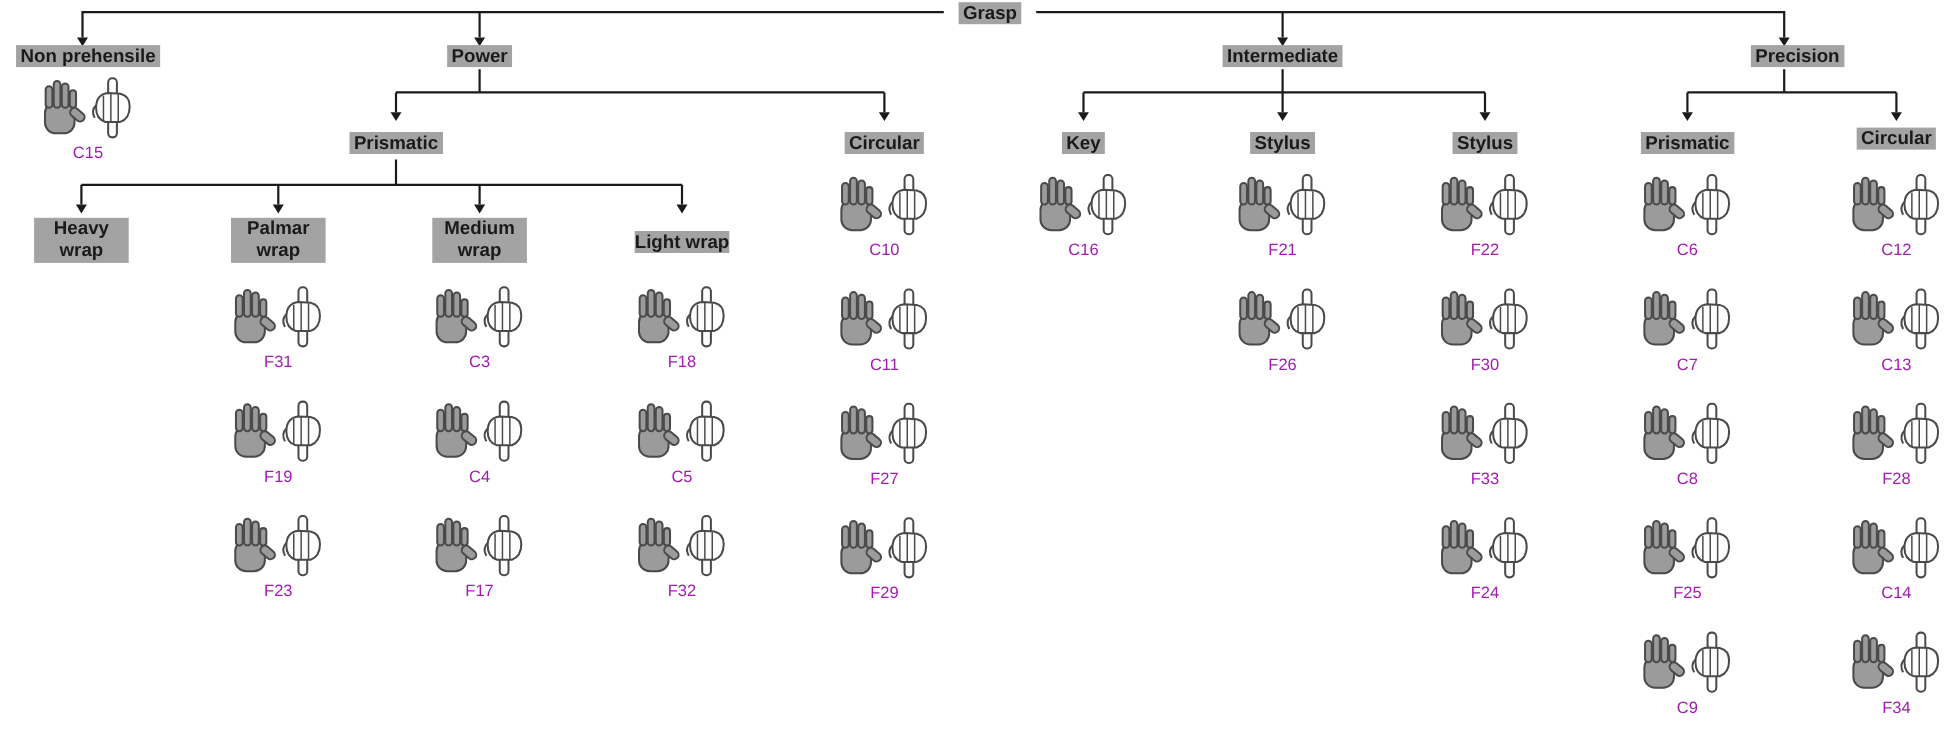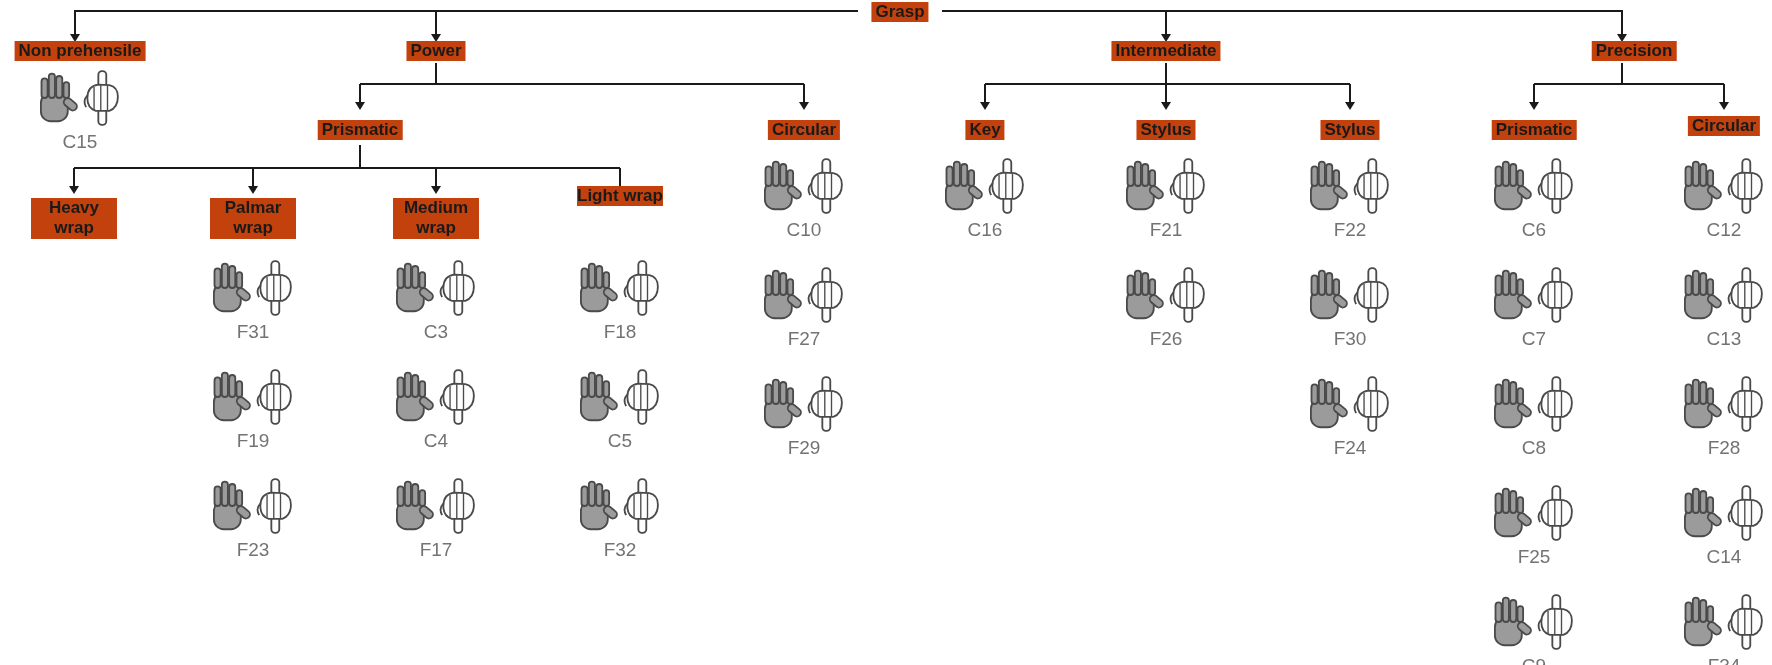--- a/index.html
+++ b/index.html
@@ -6,33 +6,33 @@
   body{
     width:1772px;height:665px;background:#ffffff;
     font-family:"Liberation Sans","DejaVu Sans",sans-serif;
     color:#1a1a1a;position:relative;overflow:hidden;
   }
   .canvas{position:absolute;inset:0;}
   .connectors{position:absolute;left:0;top:0;}
   .node{
     position:absolute;transform:translateX(-50%);
     font-weight:700;font-size:17px;white-space:nowrap;
-    text-align:center;background:#c2410c;padding:0 4px;line-height:1.15;
+    text-align:center;background:#a3a3a3;padding:0 4px;line-height:1.15;
   }
   .node.two-line{white-space:normal;width:86px;padding:0;line-height:1.2;}
   .col{
     position:absolute;transform:translateX(-50%);
     display:flex;flex-direction:column;gap:22px;align-items:center;
   }
   .item{display:flex;flex-direction:column;align-items:center;gap:1px;}
   .hands{display:flex;align-items:flex-end;}
   .hand-svg{width:44px;height:64px;}
   .hand-svg.shaded{fill:#9b9b9b;stroke:#4a4a4a;}
   .hand-svg.outline{fill:#fdfdfd;stroke:#4a4a4a;}
-  .code{font-size:19px;font-weight:500;color:#737373;}
+  .code{font-size:15px;font-weight:500;color:#a21caf;}
 </style>
 </head>
 <body>
 
 <svg width="0" height="0" style="position:absolute" aria-hidden="true">
   <defs>
     <symbol id="sym-hand" viewBox="0 0 36 48">
       <g stroke-width="1.5" stroke-linejoin="round">
         <rect x="4" y="20" width="22" height="23" rx="8"></rect>
         <rect x="4.5" y="8" width="5" height="16" rx="2.5"></rect>
@@ -95,21 +95,21 @@
   <div class="node" style="left:804px;top:120px;">Circular</div>
   <div class="node" style="left:985px;top:120px;">Key</div>
   <div class="node" style="left:1166px;top:120px;">Stylus</div>
   <div class="node" style="left:1350px;top:120px;">Stylus</div>
   <div class="node" style="left:1534px;top:120px;">Prismatic</div>
   <div class="node" style="left:1724px;top:116px;">Circular</div>
 
   <div class="node two-line" style="left:74px;top:198px;">Heavy wrap</div>
   <div class="node two-line" style="left:253px;top:198px;">Palmar wrap</div>
   <div class="node two-line" style="left:436px;top:198px;">Medium wrap</div>
-  <div class="node two-line" style="left:620px;top:186px;">Light wrap</div>
+  <div class="node two-line" style="left:620px;top:210px;">Light wrap</div>
 
   <div class="col" style="left:80px;top:66px;">
     <div class="item">
       <div class="hands">
         <svg class="hand-svg shaded" viewBox="0 0 36 48">
             <use href="#sym-hand"></use>
           </svg>
         <svg class="hand-svg outline" viewBox="0 0 36 48">
             <use href="#sym-grasp"></use>
           </svg>
@@ -241,20 +241,31 @@
     </div>
     <div class="item">
       <div class="hands">
         <svg class="hand-svg shaded" viewBox="0 0 36 48">
             <use href="#sym-hand"></use>
           </svg>
         <svg class="hand-svg outline" viewBox="0 0 36 48">
             <use href="#sym-grasp"></use>
           </svg>
       </div>
+      <div class="code">C11</div>
+    </div>
+    <div class="item">
+      <div class="hands">
+        <svg class="hand-svg shaded" viewBox="0 0 36 48">
+            <use href="#sym-hand"></use>
+          </svg>
+        <svg class="hand-svg outline" viewBox="0 0 36 48">
+            <use href="#sym-grasp"></use>
+          </svg>
+      </div>
       <div class="code">F27</div>
     </div>
     <div class="item">
       <div class="hands">
         <svg class="hand-svg shaded" viewBox="0 0 36 48">
             <use href="#sym-hand"></use>
           </svg>
         <svg class="hand-svg outline" viewBox="0 0 36 48">
             <use href="#sym-grasp"></use>
           </svg>
@@ -327,20 +338,31 @@
     </div>
     <div class="item">
       <div class="hands">
         <svg class="hand-svg shaded" viewBox="0 0 36 48">
             <use href="#sym-hand"></use>
           </svg>
         <svg class="hand-svg outline" viewBox="0 0 36 48">
             <use href="#sym-grasp"></use>
           </svg>
       </div>
+      <div class="code">F33</div>
+    </div>
+    <div class="item">
+      <div class="hands">
+        <svg class="hand-svg shaded" viewBox="0 0 36 48">
+            <use href="#sym-hand"></use>
+          </svg>
+        <svg class="hand-svg outline" viewBox="0 0 36 48">
+            <use href="#sym-grasp"></use>
+          </svg>
+      </div>
       <div class="code">F24</div>
     </div>
   </div>
 
   <div class="col" style="left:1534px;top:154px;">
     <div class="item">
       <div class="hands">
         <svg class="hand-svg shaded" viewBox="0 0 36 48">
             <use href="#sym-hand"></use>
           </svg>

